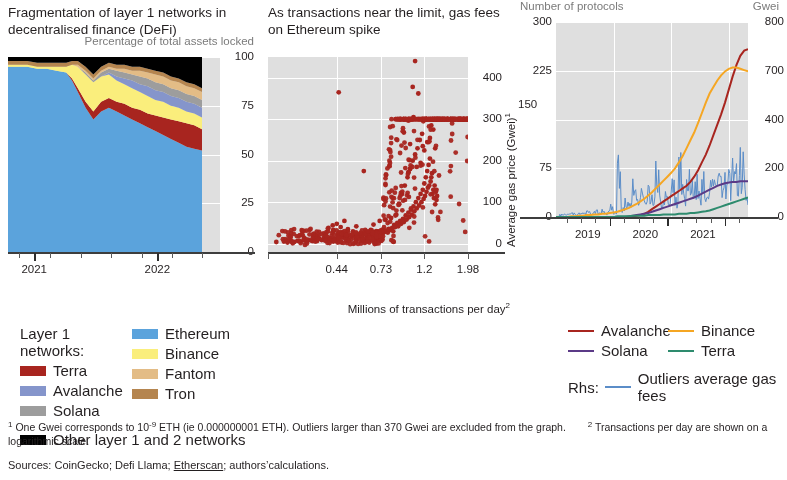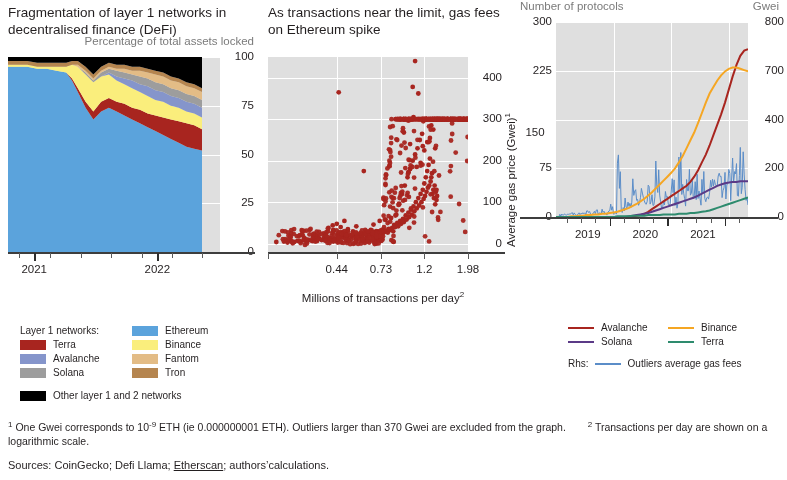--- a/index.html
+++ b/index.html
@@ -93,21 +93,21 @@
   .xlabel-c {
     position: absolute;
     font-size: 11.5px;
     color: #231f20;
     text-align: center;
     width: 100%;
   }
   sup { font-size: 8px; vertical-align: super; line-height: 0; }
 
   
-  .legend { font-size: 10px; color: #231f20; }
+  .legend { font-size: 15px; color: #231f20; }
   .legend-head { margin-bottom: 3px; }
   .lg-row { display: flex; align-items: center; margin-bottom: 3px; }
   .swatch {
     width: 26px; height: 10px; display: inline-block; margin-right: 7px;
     flex: 0 0 auto;
   }
   .lineswatch {
     width: 26px; height: 0; border-top: 2.5px solid #000;
     display: inline-block; margin-right: 7px; flex: 0 0 auto;
   }
@@ -1014,21 +1014,21 @@
           <div class="tickmark" style="left: 118.952px; top: 202px; height: 6px;"></div>
           <div class="xtick-label" style="left: 96.9516px; top: 212px; width: 44px;">0.73</div>
           <div class="tickmark" style="left: 162.313px; top: 202px; height: 6px;"></div>
           <div class="xtick-label" style="left: 140.313px; top: 212px; width: 44px;">1.2</div>
           <div class="tickmark" style="left: 206px; top: 202px; height: 6px;"></div>
           <div class="xtick-label" style="left: 184px; top: 212px; width: 44px;">1.98</div>
         </div>
       <div class="ylabel-rot" style="left:243px; top:196px;"><span>Average gas price (Gwei)</span><sup>1</sup></div>
     </div>
 
-    <div class="xlabel-c" style="top:292px; left:-6px;"><span>Millions of transactions per day</span><sup>2</sup></div>
+    <div class="xlabel-c" style="top:303px; left:-6px;text-align:right;"><span>Millions of transactions per day</span><sup>2</sup></div>
   </div>
 
   <div class="panel panel-3">
     <div class="axis-unit-row">
       <span class="axis-unit-left" style="left:4px;">Number of protocols</span>
       <span class="axis-unit-right">Gwei</span>
     </div>
 
     <div class="plotwrap" style="height:215px;">
       <div class="plotarea" id="p3-area" style="left:40px; top:6px; width:192px; height:195px;">
@@ -1044,21 +1044,21 @@
       <svg id="p3-svg" style="position:absolute; left:40px; top:6px;" width="192" height="195">
           <path d="M0.0,195.0 L1.0,195.0 L1.9,195.0 L2.9,195.0 L3.8,192.3 L4.8,194.1 L5.8,192.0 L6.7,193.2 L7.7,193.0 L8.6,191.9 L9.6,192.8 L10.6,193.2 L11.5,192.1 L12.5,192.3 L13.4,192.0 L14.4,192.2 L15.4,191.0 L16.3,190.6 L17.3,193.1 L18.2,190.9 L19.2,192.5 L20.2,193.2 L21.1,193.5 L22.1,191.9 L23.0,190.8 L24.0,192.6 L25.0,191.2 L25.9,192.0 L26.9,190.7 L27.8,191.8 L28.8,190.8 L29.8,192.8 L30.7,188.9 L31.7,188.9 L32.6,190.5 L33.6,189.5 L34.6,192.3 L35.5,193.1 L36.5,191.7 L37.4,191.3 L38.4,189.3 L39.4,191.6 L40.3,188.1 L41.3,187.8 L42.2,192.7 L43.2,191.0 L44.2,190.9 L45.1,192.0 L46.1,187.2 L47.0,190.4 L48.0,189.2 L49.0,191.6 L49.9,191.3 L50.9,193.1 L51.8,190.5 L52.8,189.1 L53.8,188.5 L54.7,182.1 L55.7,188.2 L56.6,184.7 L57.6,192.2 L58.6,192.1 L59.5,190.1 L60.5,192.1 L61.4,141.2 L62.4,132.9 L63.4,166.4 L64.3,149.7 L65.3,189.5 L66.2,190.5 L67.2,185.6 L68.2,189.0 L69.1,176.0 L70.1,185.3 L71.0,185.9 L72.0,180.1 L73.0,184.4 L73.9,181.3 L74.9,185.4 L75.8,180.2 L76.8,156.8 L77.8,173.4 L78.7,169.1 L79.7,167.7 L80.6,178.3 L81.6,177.4 L82.6,183.3 L83.5,180.6 L84.5,175.4 L85.4,166.4 L86.4,171.1 L87.4,175.5 L88.3,178.8 L89.3,181.5 L90.2,182.3 L91.2,179.4 L92.2,163.2 L93.1,164.5 L94.1,182.1 L95.0,179.8 L96.0,172.7 L97.0,183.5 L97.9,182.9 L98.9,174.9 L99.8,139.0 L100.8,164.5 L101.8,170.5 L102.7,147.8 L103.7,173.1 L104.6,179.8 L105.6,186.5 L106.6,185.8 L107.5,179.1 L108.5,183.0 L109.4,169.5 L110.4,175.3 L111.4,174.5 L112.3,182.2 L113.3,183.3 L114.2,181.6 L115.2,170.0 L116.2,156.7 L117.1,170.7 L118.1,157.9 L119.0,183.5 L120.0,175.2 L121.0,186.2 L121.9,181.7 L122.9,135.0 L123.8,166.8 L124.8,130.5 L125.8,172.5 L126.7,162.4 L127.7,171.2 L128.6,176.5 L129.6,184.1 L130.6,157.5 L131.5,168.7 L132.5,168.7 L133.4,147.4 L134.4,173.2 L135.4,171.1 L136.3,158.6 L137.3,176.6 L138.2,174.7 L139.2,159.7 L140.2,177.6 L141.1,152.2 L142.1,176.5 L143.0,169.1 L144.0,176.5 L145.0,183.2 L145.9,157.4 L146.9,171.2 L147.8,149.5 L148.8,176.5 L149.8,179.7 L150.7,175.8 L151.7,175.0 L152.6,177.1 L153.6,170.4 L154.6,158.3 L155.5,165.0 L156.5,157.2 L157.4,164.1 L158.4,157.8 L159.4,162.9 L160.3,163.8 L161.3,162.9 L162.2,154.0 L163.2,151.2 L164.2,154.7 L165.1,154.4 L166.1,175.6 L167.0,168.7 L168.0,165.8 L169.0,150.4 L169.9,177.0 L170.9,162.2 L171.8,162.0 L172.8,147.4 L173.8,151.4 L174.7,178.6 L175.7,155.0 L176.6,136.0 L177.6,161.0 L178.6,149.6 L179.5,151.9 L180.5,141.6 L181.4,173.5 L182.4,174.2 L183.4,153.4 L184.3,125.4 L185.3,171.7 L186.2,165.4 L187.2,129.8 L188.2,152.9 L189.1,167.6 L190.1,178.4 L191.0,175.2 L192.0,183.0" fill="none" stroke="#5b8dc8" stroke-width="1"></path>
           <path d="M0.0,195.0 L3.8,195.0 L7.7,195.0 L11.5,195.0 L15.4,195.0 L19.2,195.0 L23.0,195.0 L26.9,195.0 L30.7,195.0 L34.6,195.0 L38.4,195.0 L42.2,195.0 L46.1,195.0 L49.9,195.0 L53.8,195.0 L57.6,195.0 L61.4,195.0 L65.3,195.0 L69.1,195.0 L73.0,195.0 L76.8,194.3 L80.6,193.7 L84.5,193.1 L88.3,191.8 L92.2,189.8 L96.0,187.2 L99.8,184.6 L103.7,182.0 L107.5,179.4 L111.4,176.8 L115.2,174.2 L119.0,171.6 L122.9,169.0 L126.7,166.4 L130.6,163.8 L134.4,159.9 L138.2,154.7 L142.1,148.2 L145.9,140.4 L149.8,132.6 L153.6,123.5 L157.4,113.1 L161.3,102.7 L165.1,92.3 L169.0,80.6 L172.8,67.6 L176.6,54.6 L180.5,42.9 L184.3,33.8 L188.2,28.6 L192.0,27.3" fill="none" stroke="#a8251f" stroke-width="2"></path>
           <path d="M0.0,195.0 L3.8,195.0 L7.7,195.0 L11.5,195.0 L15.4,194.3 L19.2,194.3 L23.0,193.7 L26.9,193.7 L30.7,193.1 L34.6,193.1 L38.4,192.4 L42.2,192.4 L46.1,191.8 L49.9,191.8 L53.8,191.1 L57.6,190.4 L61.4,189.8 L65.3,188.5 L69.1,187.2 L73.0,185.9 L76.8,183.9 L80.6,182.0 L84.5,179.4 L88.3,176.8 L92.2,173.6 L96.0,170.3 L99.8,166.4 L103.7,162.5 L107.5,158.6 L111.4,154.7 L115.2,150.8 L119.0,146.3 L122.9,140.4 L126.7,133.9 L130.6,126.1 L134.4,118.3 L138.2,110.5 L142.1,100.8 L145.9,91.0 L149.8,80.6 L153.6,71.5 L157.4,65.0 L161.3,58.5 L165.1,53.3 L169.0,49.4 L172.8,46.8 L176.6,45.5 L180.5,45.5 L184.3,46.8 L188.2,48.1 L192.0,49.4" fill="none" stroke="#f5a623" stroke-width="2"></path>
           <path d="M0.0,195.0 L3.8,195.0 L7.7,195.0 L11.5,195.0 L15.4,195.0 L19.2,195.0 L23.0,195.0 L26.9,195.0 L30.7,195.0 L34.6,195.0 L38.4,195.0 L42.2,195.0 L46.1,195.0 L49.9,195.0 L53.8,195.0 L57.6,195.0 L61.4,195.0 L65.3,195.0 L69.1,195.0 L73.0,194.3 L76.8,193.7 L80.6,193.1 L84.5,192.4 L88.3,191.8 L92.2,191.1 L96.0,189.8 L99.8,188.5 L103.7,187.2 L107.5,185.9 L111.4,184.6 L115.2,183.3 L119.0,182.0 L122.9,180.7 L126.7,179.4 L130.6,178.1 L134.4,176.8 L138.2,175.5 L142.1,173.6 L145.9,171.6 L149.8,169.7 L153.6,167.7 L157.4,165.8 L161.3,163.8 L165.1,162.5 L169.0,161.2 L172.8,160.6 L176.6,159.9 L180.5,159.9 L184.3,159.3 L188.2,159.3 L192.0,159.3" fill="none" stroke="#5b3a87" stroke-width="2"></path>
           <path d="M0.0,195.0 L3.8,195.0 L7.7,195.0 L11.5,195.0 L15.4,195.0 L19.2,195.0 L23.0,195.0 L26.9,195.0 L30.7,195.0 L34.6,195.0 L38.4,195.0 L42.2,195.0 L46.1,195.0 L49.9,195.0 L53.8,195.0 L57.6,195.0 L61.4,194.3 L65.3,194.3 L69.1,194.3 L73.0,194.3 L76.8,193.7 L80.6,193.7 L84.5,193.7 L88.3,193.7 L92.2,193.1 L96.0,193.1 L99.8,193.1 L103.7,193.1 L107.5,192.4 L111.4,192.4 L115.2,192.4 L119.0,192.4 L122.9,191.8 L126.7,191.8 L130.6,191.8 L134.4,191.1 L138.2,191.1 L142.1,190.4 L145.9,189.8 L149.8,189.2 L153.6,188.5 L157.4,187.2 L161.3,185.9 L165.1,184.6 L169.0,183.3 L172.8,182.0 L176.6,180.7 L180.5,179.4 L184.3,178.1 L188.2,176.8 L192.0,175.5" fill="none" stroke="#2e8b6e" stroke-width="2"></path>
         </svg>
       <div id="p3-yticks">
           <div class="ytick left" style="left: 2px; width: 34px; text-align: right; top: 195px;">0</div>
           <div class="ytick left" style="left: 2px; width: 34px; text-align: right; top: 146.25px;">75</div>
-          <div class="ytick left" style="left: 2px; width: 34px; text-align: center; top: 111px;">150</div>
+          <div class="ytick left" style="left: 2px; width: 34px; text-align: left; top: 83px;">150</div>
           <div class="ytick left" style="left: 2px; width: 34px; text-align: right; top: 48.75px;">225</div>
           <div class="ytick left" style="left: 2px; width: 34px; text-align: right; top: 0px;">300</div>
           <div class="ytick" style="left: 236px; width: 32px; text-align: right; top: 195px;">0</div>
           <div class="ytick" style="left: 236px; width: 32px; text-align: right; top: 146.25px;">200</div>
           <div class="ytick" style="left: 236px; width: 32px; text-align: right; top: 97.5px;">400</div>
           <div class="ytick" style="left: 236px; width: 32px; text-align: right; top: 48.75px;">700</div>
           <div class="ytick" style="left: 236px; width: 32px; text-align: right; top: 0px;">800</div>
         </div>
       <div class="baseline" style="left:4px; top:201px; width:258px;"></div>
       <div id="p3-xticks">

